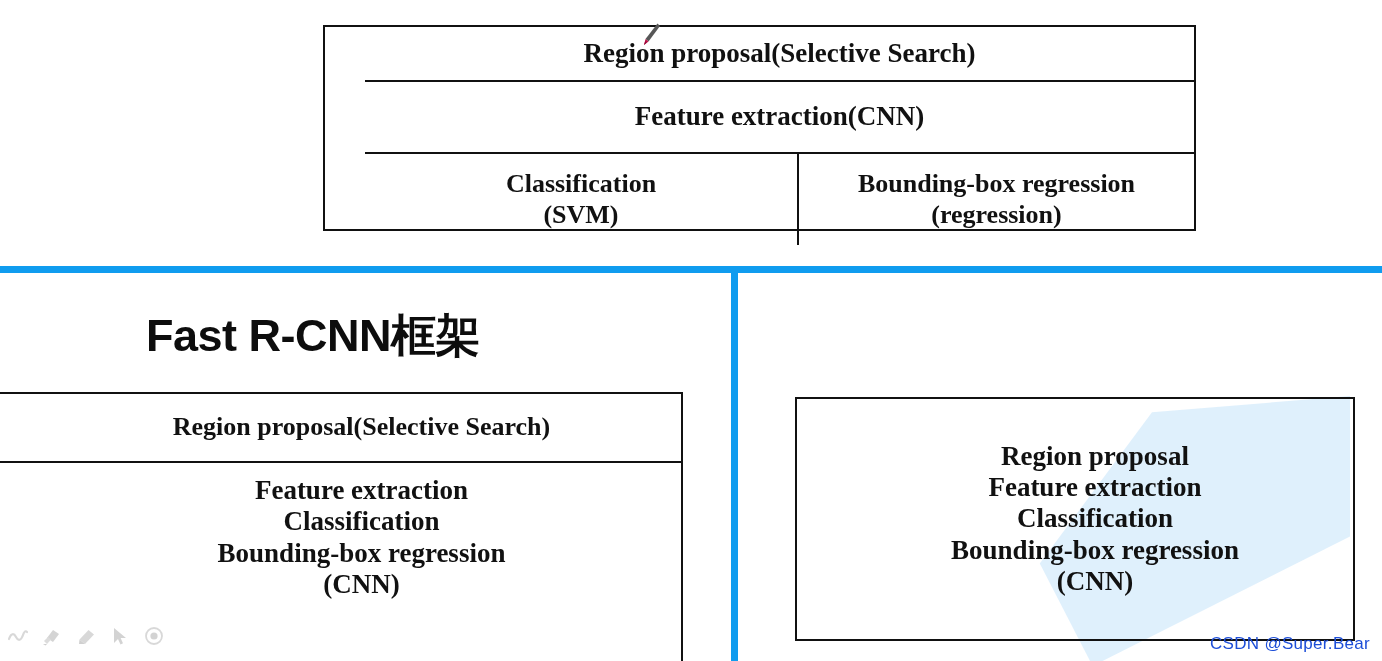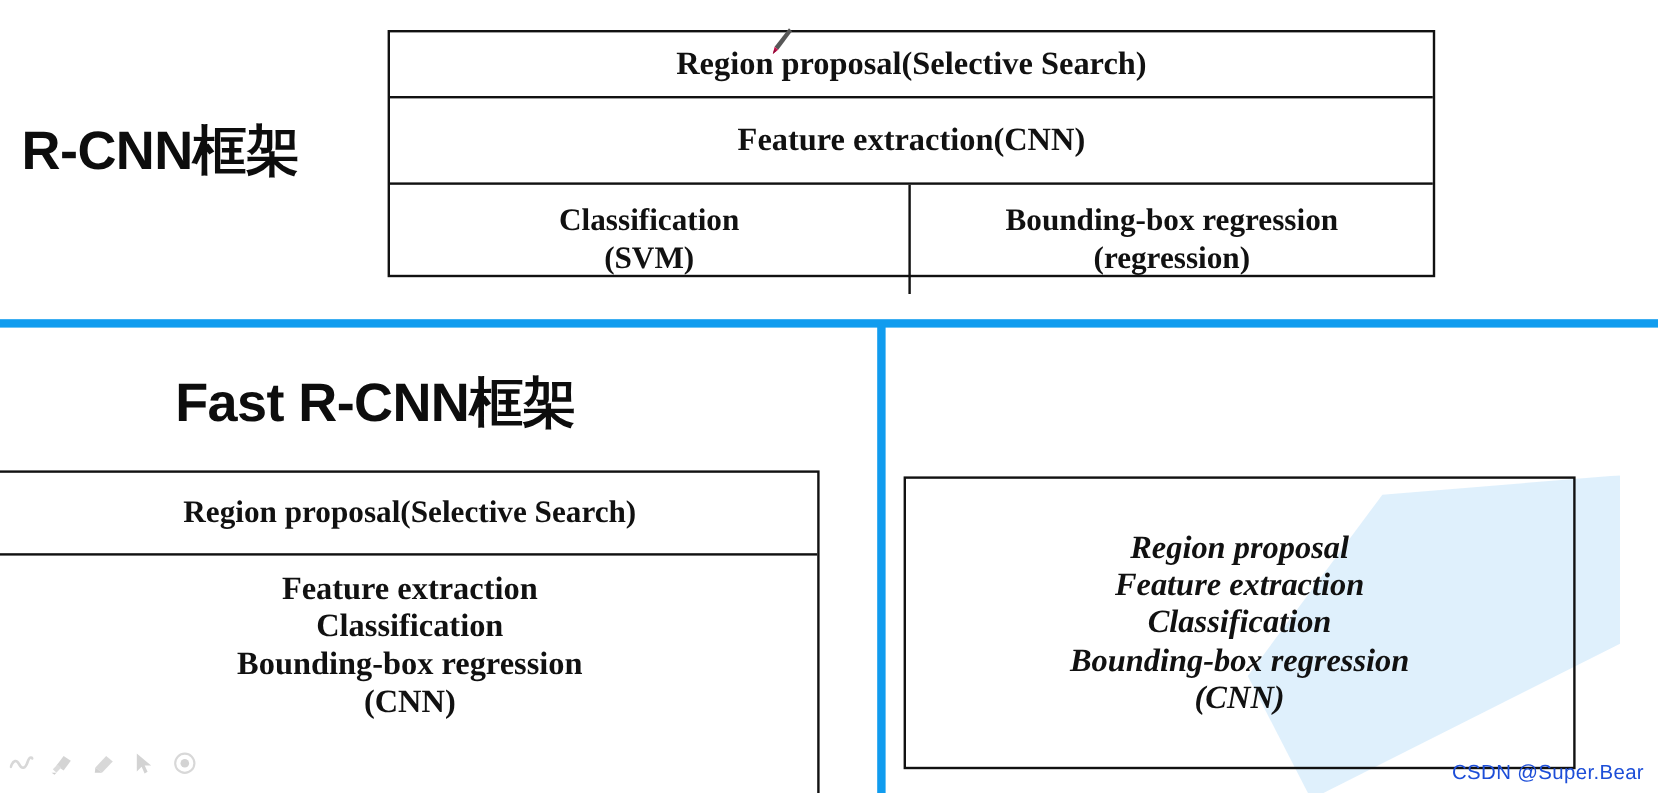--- a/index.html
+++ b/index.html
@@ -57,20 +57,21 @@
     font-size: 45px;
   }
 
   
   .frame {
     position: absolute;
     box-sizing: border-box;
     border: 2.5px solid #111111;
     background: transparent;
     z-index: 2;
+    padding-left: 40px;
   }
   .cell {
     box-sizing: border-box;
     display: flex;
     align-items: center;
     justify-content: center;
     text-align: center;
     font-family: "Liberation Serif", serif;
     font-weight: bold;
     color: #111111;
@@ -127,25 +128,24 @@
     height: 216px;
     font-size: 27px;
     white-space: pre-line;
     padding-left: 60px;
     align-items: flex-start;
     padding-top: 12px;
   }
 
   
   #faster-box {
-    left: 753px;
+    left: 795px;
     top: 397px;
     width: 560px;
     height: 244px;
-    font-style: italic;
   }
   #faster-body {
     height: 100%;
     font-size: 27px;
     white-space: pre-line;
     align-items: center;
   }
 
   
   .rule-blue-h {
@@ -207,21 +207,20 @@
     z-index: 8;
   }
 </style>
 </head>
 <body>
 
 <div id="slide">
 
   <div class="bg-triangle"></div>
 
-  <div class="slide-title" id="title-rcnn">R-CNN框架</div>
 
   <div class="frame" id="rcnn-table">
     <div class="cell" id="rcnn-row1">Region proposal(Selective Search)</div>
     <div class="cell" id="rcnn-row2">Feature extraction(CNN)</div>
     <div id="rcnn-row3">
       <div class="cell" id="rcnn-cell-classification">Classification
 (SVM)</div>
       <div class="cell" id="rcnn-cell-bbox">Bounding-box regression
 (regression)</div>
     </div>

